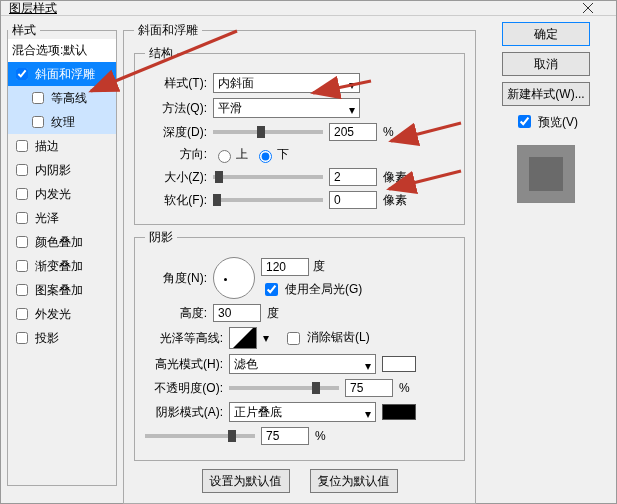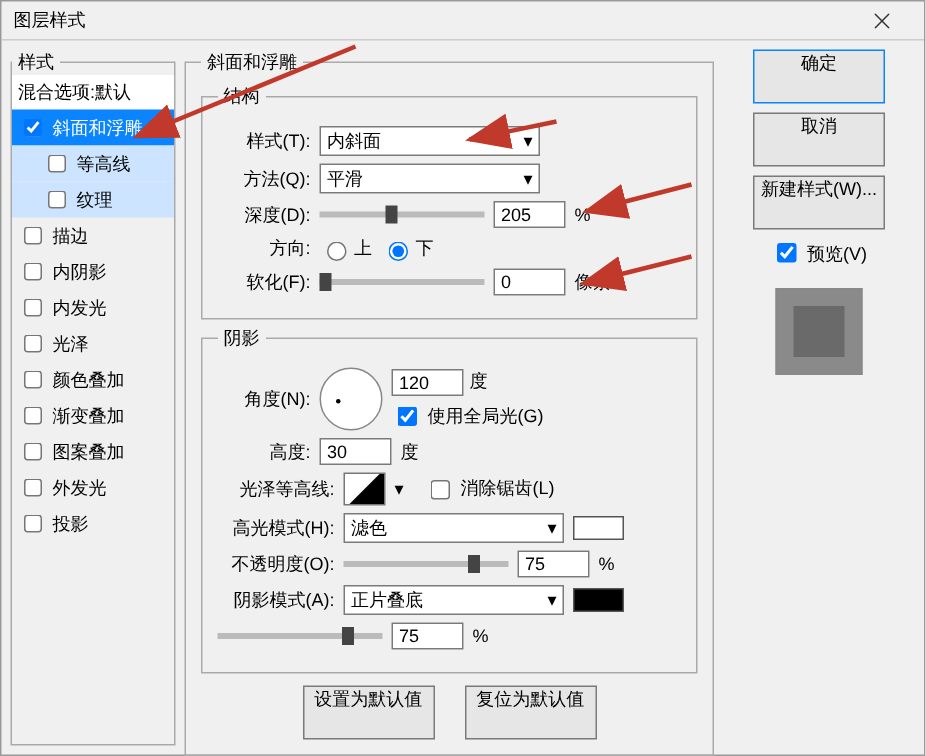--- a/index.html
+++ b/index.html
@@ -1,18 +1,18 @@
 <!DOCTYPE html>
 <html><head>
 <meta charset="utf-8">
 <style>
   * { box-sizing: border-box; font-family: "Microsoft YaHei", "SimSun", sans-serif; font-size: 12px; }
   body { margin: 0; background: #f0f0f0; }
   .dialog { width: 617px; height: 504px; background: #f0f0f0; border: 1px solid #999; position: relative; }
-  .titlebar { height: 26px; display: flex; align-items: center; padding: 0 8px; border-bottom: 1px solid #ccc; }
+  .titlebar { height: 15px; display: flex; align-items: center; padding: 0 8px; border-bottom: 1px solid #ccc; text-decoration: underline; }
   .titlebar-text { flex: 1; }
   .closebtn { width: 40px; height: 24px; display: flex; align-items: center; justify-content: center; cursor: pointer; }
   .body { display: flex; padding: 6px; gap: 6px; height: calc(100% - 26px); }
   .left { width: 110px; }
   .right { width: 128px; display: flex; flex-direction: column; gap: 6px; align-items: center; }
   .center { flex: 1; display: flex; flex-direction: column; gap: 6px; }
 
   .left fieldset { border: 1px solid #aaa; height: 100%; padding: 0; margin: 0; }
   .left legend { padding: 0 4px; }
   .style-list { list-style: none; margin: 0; padding: 0; }
@@ -21,26 +21,26 @@
   .style-list li.sel { background: #0a84ff; color: #fff; }
   .style-list li.indent { padding-left: 20px; background: #cce4ff; }
   .style-list input[type=checkbox] { width: 12px; height: 12px; }
 
   fieldset.group { border: 1px solid #aaa; padding: 6px 10px 10px 10px; margin: 0; }
   fieldset.group legend { padding: 0 4px; }
 
   .row { display: flex; align-items: center; gap: 6px; margin: 5px 0; }
   .row label.lbl { width: 62px; text-align: right; }
   .numbox { width: 48px; height: 18px; border: 1px solid #7a7a7a; background: #fff; padding: 0 4px; }
-  .combo { width: 147px; height: 20px; border: 1px solid #7a7a7a; background: #fff; display: flex; align-items: center; padding: 0 4px; position: relative; }
+  .combo { width: 147px; height: 20px; border: 1px solid #7a7a7a; background: #fff; display: flex; align-items: flex-end; padding: 0 4px; position: relative; }
   .combo::after { content: "▾"; position: absolute; right: 4px; }
   .slider { flex: 0 0 110px; height: 4px; background: #bbb; position: relative; }
   .slider .thumb { position: absolute; top: -4px; width: 8px; height: 12px; background: #444; }
   .radio-wrap { display: flex; align-items: center; gap: 2px; }
-  .btn { min-width: 88px; height: 36px; border: 1px solid #7a7a7a; background: #e6e6e6; display: flex; justify-content: center; cursor: pointer; }
+  .btn { min-width: 88px; height: 24px; border: 1px solid #7a7a7a; background: #e6e6e6; display: flex; align-items: center; justify-content: center; cursor: pointer; }
   .btn.default { border: 1px solid #0a84ff; }
   .swatch { width: 34px; height: 16px; border: 1px solid #555; background: #000; }
   .contour { width: 28px; height: 22px; border: 1px solid #777; background: linear-gradient(135deg, #fff 0%, #fff 49%, #000 51%, #000 100%); }
   .dial { width: 42px; height: 42px; border: 1px solid #888; border-radius: 50%; position: relative; background: #fff; }
   .dial::after { content: ""; position: absolute; width: 3px; height: 3px; background: #000; border-radius: 50%; left: 10px; top: 20px; }
   .preview-box { width: 58px; height: 58px; border: 1px solid #888; background: #8a8a8a; margin-top: 8px; display:flex;align-items:center;justify-content:center;}
   .preview-inner { width: 34px; height: 34px; background: #6a6a6a; }
   .arrow { position: absolute; pointer-events: none; }
   .btnrow { display: flex; gap: 20px; justify-content: center; margin-top: 4px; }
 </style>
@@ -149,20 +149,28 @@
             <span class="radio-wrap">
                 <input type="radio" name="dir" style=""> 
                 <span>上</span>
               </span>
             <span class="radio-wrap">
                 <input type="radio" name="dir" checked="" style=""> 
                 <span>下</span>
               </span>
           </div>
           <div class="row">
+            <label class="lbl">大小(Z):</label>
+            <div class="slider">
+                <div class="thumb" style="left:2%"></div>
+              </div>
+            <input class="numbox" value="2" style="">
+            <span>像素</span>
+          </div>
+          <div class="row">
             <label class="lbl">软化(F):</label>
             <div class="slider">
                 <div class="thumb" style="left:0%"></div>
               </div>
             <input class="numbox" value="0" style="">
             <span>像素</span>
           </div>
         </fieldset>
 
         <fieldset class="group">

